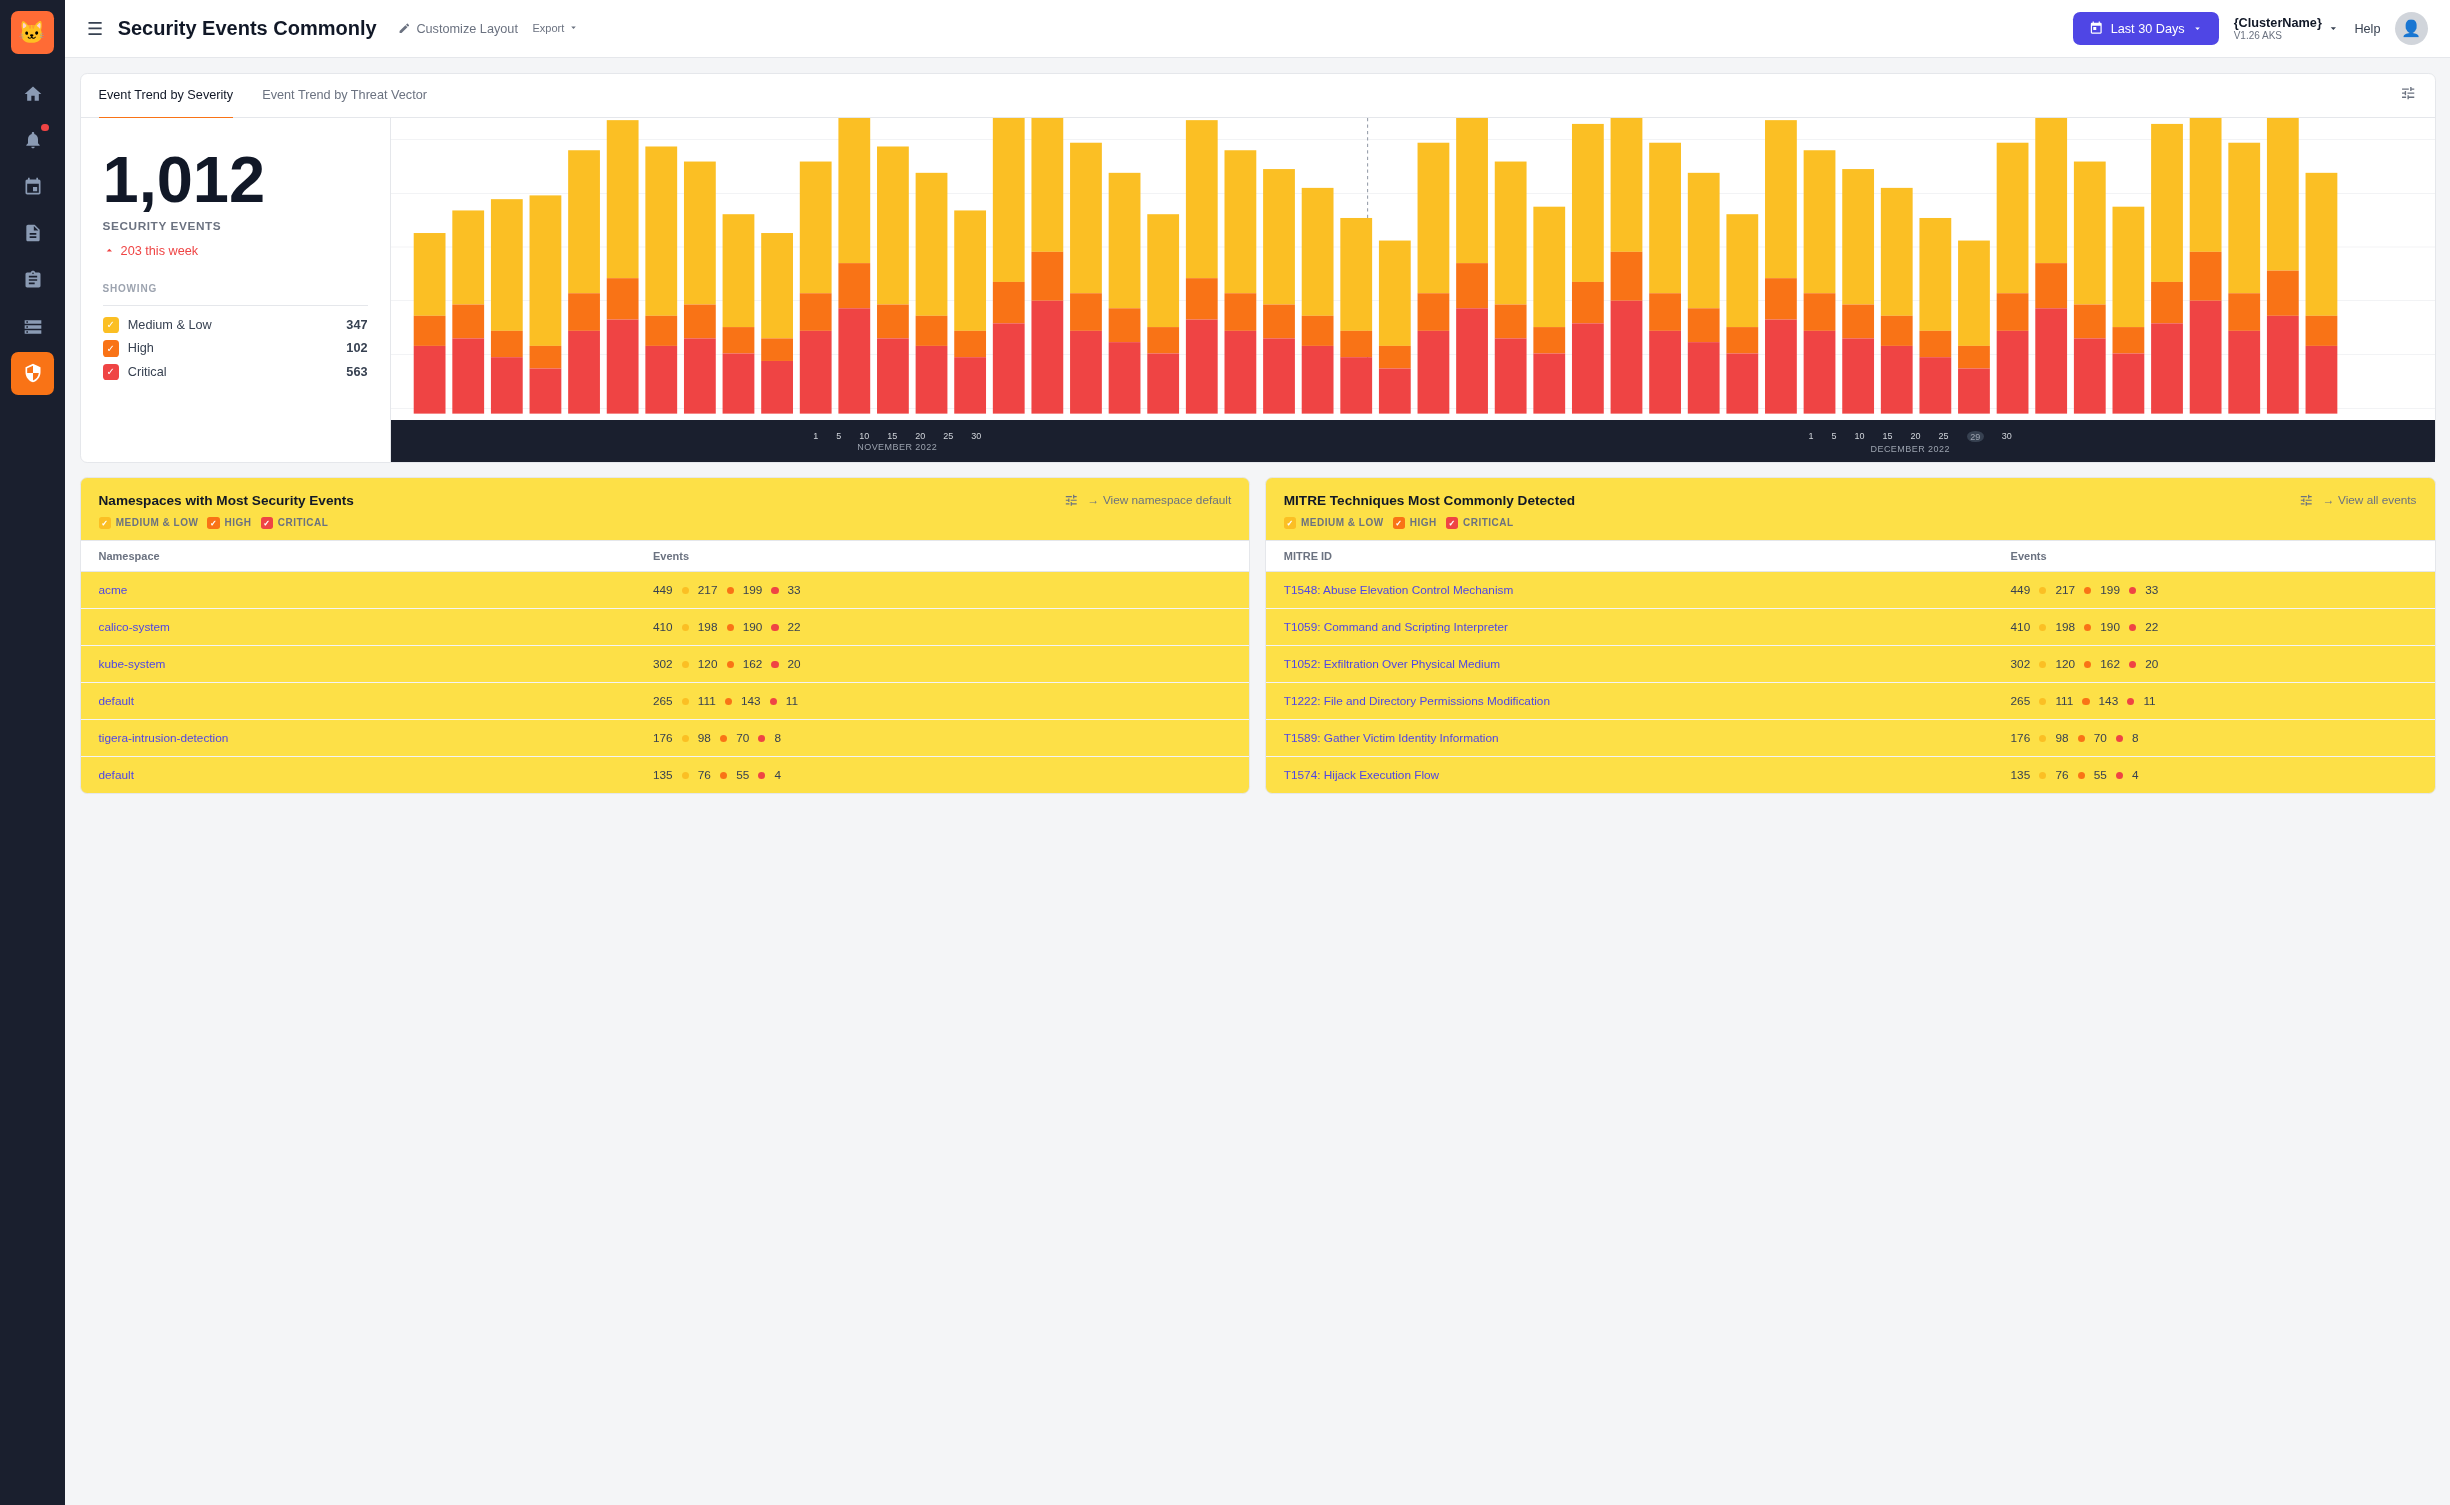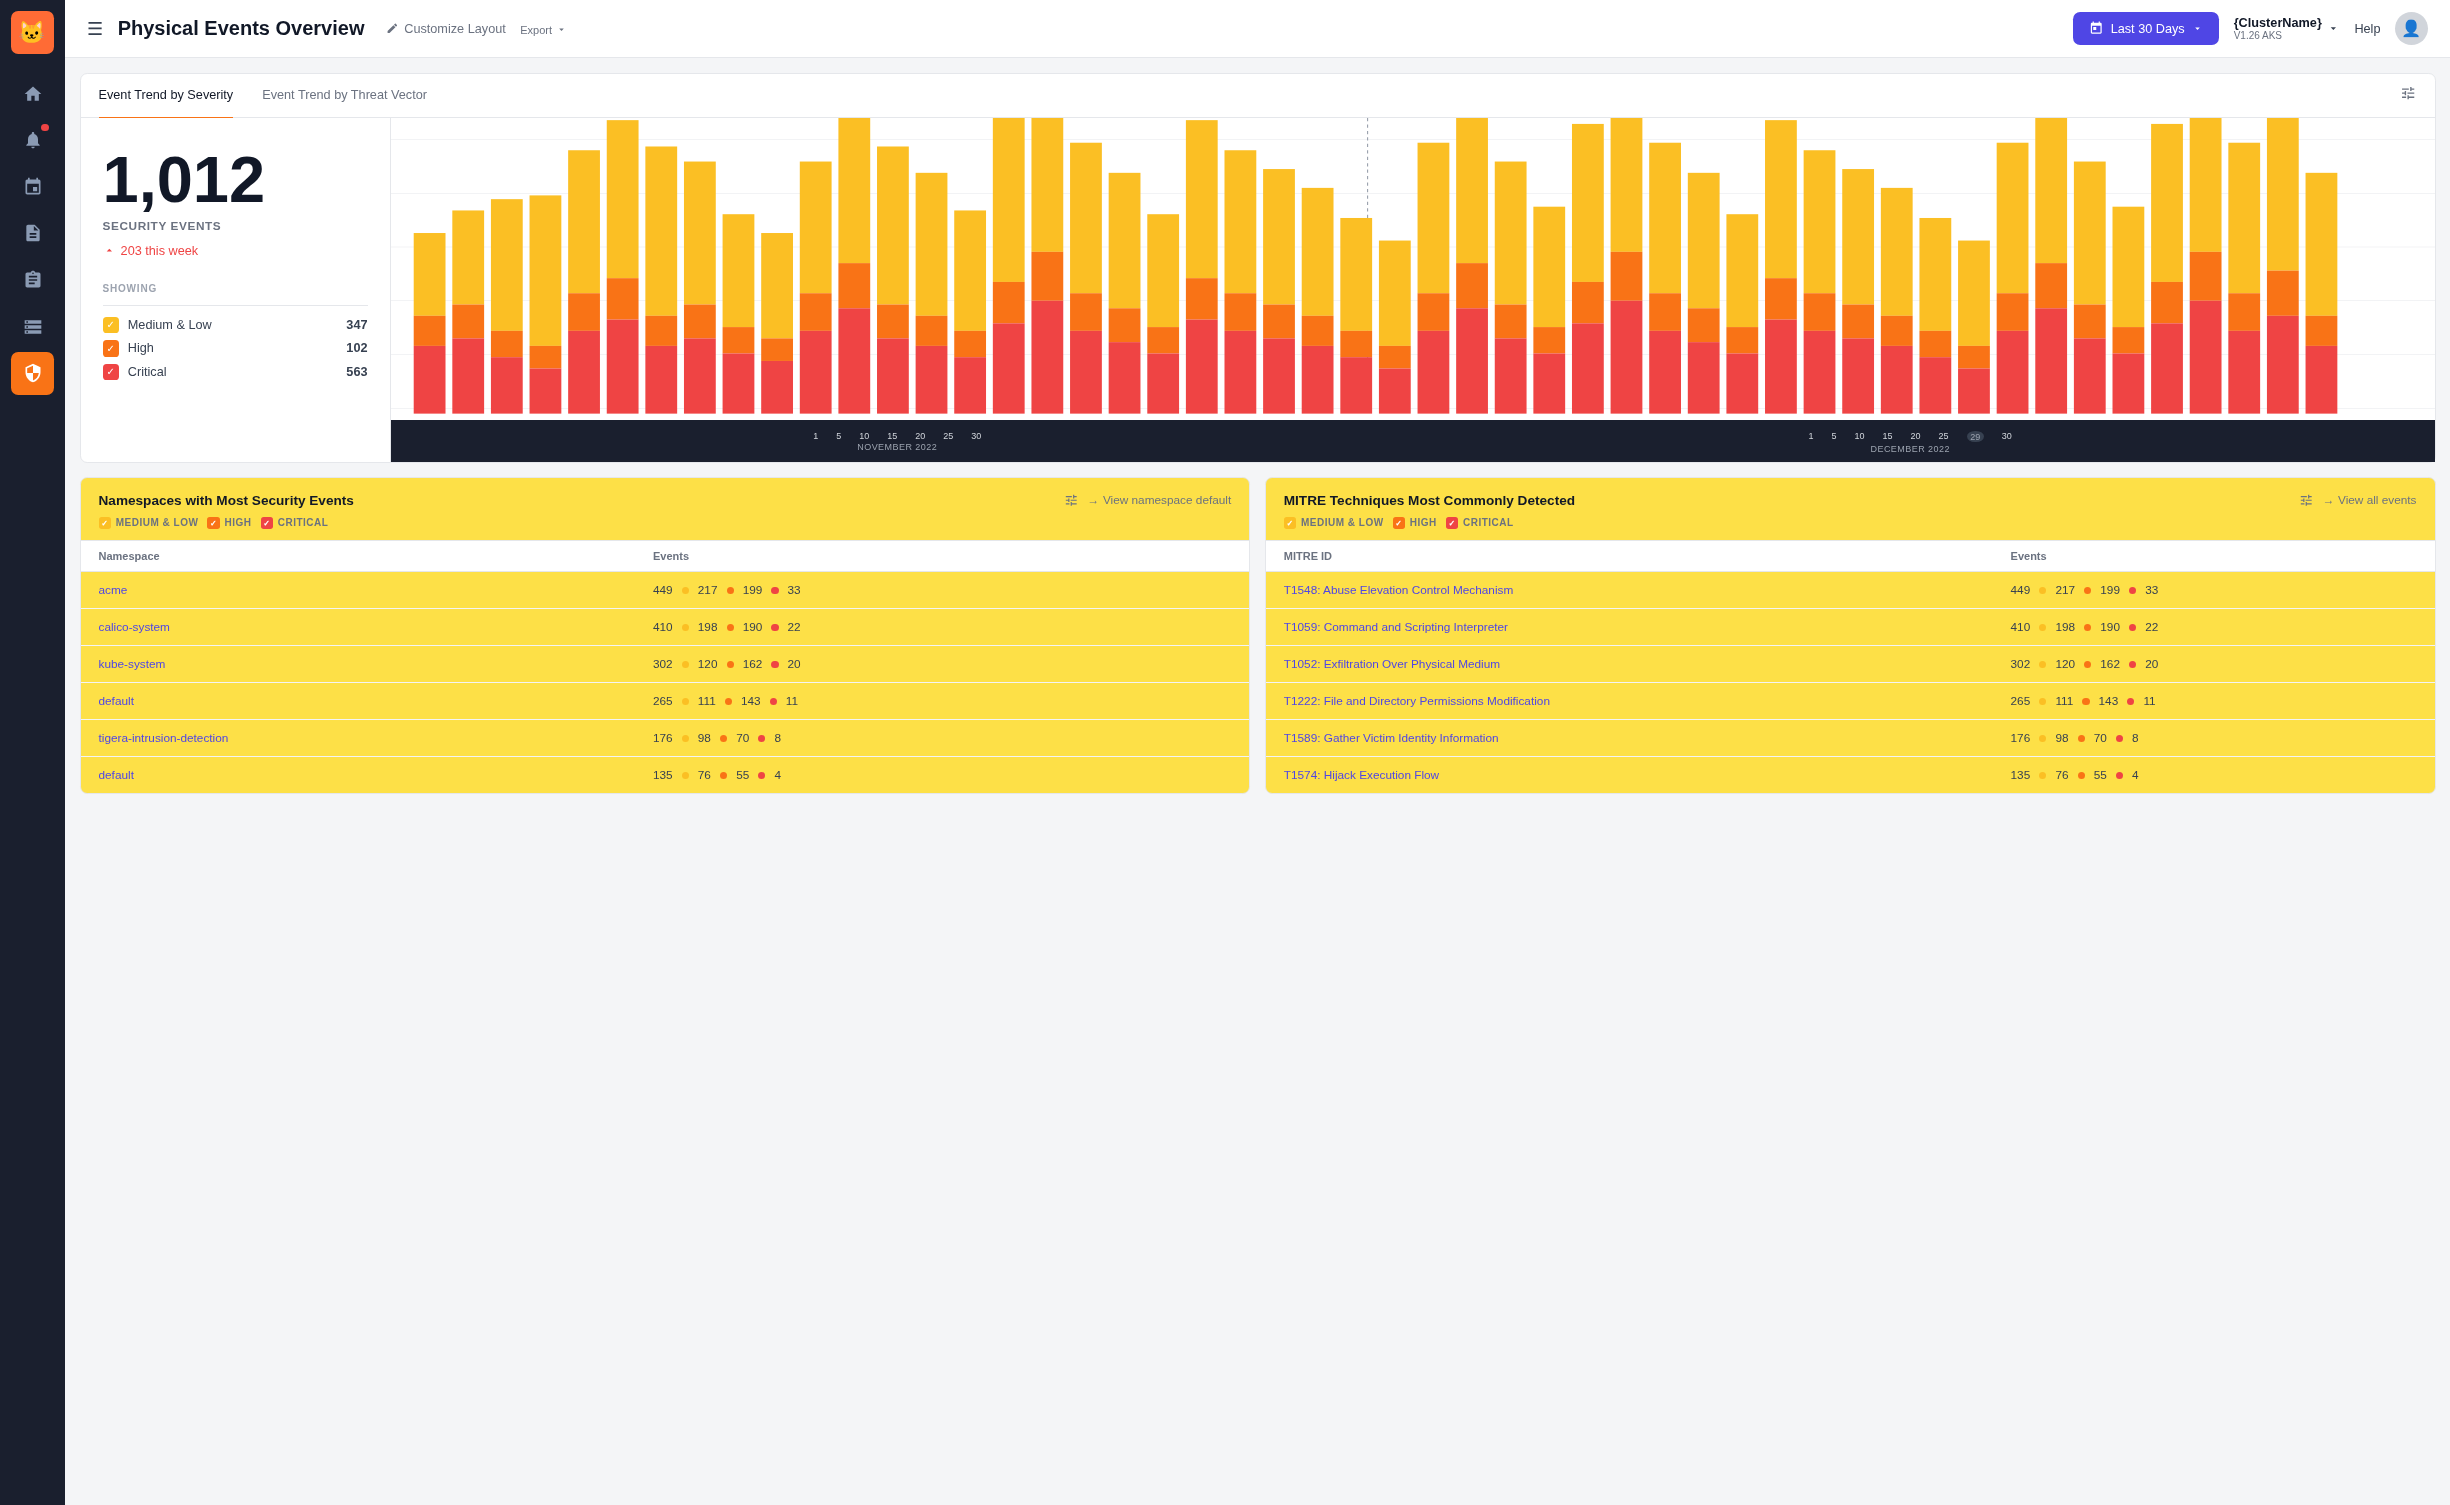--- a/index.html
+++ b/index.html
@@ -91,21 +91,21 @@
       font-size: 18px;
     }
     .topbar-title {
       font-size: 20px;
       font-weight: 700;
       color: #111827;
       white-space: nowrap;
     }
     .topbar-actions {
       display: flex;
-      align-items: flex-end;
+      align-items: flex-start;
       gap: 14.5px;
       margin-left: 7.2px;
     }
     .customize-link {
       display: flex;
       align-items: center;
       gap: 5.4px;
       color: #6b7280;
       font-size: 12.7px;
       cursor: pointer;
@@ -430,21 +430,21 @@
           <path d="M12 1L3 5v6c0 5.55 3.84 10.74 9 12 5.16-1.26 9-6.45 9-12V5l-9-4zm0 10.99h7c-.53 4.12-3.28 7.79-7 8.94V12H5V6.3l7-3.11v8.8z"></path>
         </svg>
     </div>
   </nav>
 </div>
 
 <div class="main">
 
   <div class="topbar">
     <span class="topbar-menu">☰</span>
-    <span class="topbar-title">Physical Events Overview</span>
+    <span class="topbar-title">Security Events Commonly</span>
     <div class="topbar-actions">
       <a class="customize-link">
         <svg width="12.7" height="12.7" viewBox="0 0 24 24" fill="#6b7280">
             <path d="M3 17.25V21h3.75L17.81 9.94l-3.75-3.75L3 17.25zM20.71 7.04c.39-.39.39-1.02 0-1.41l-2.34-2.34c-.39-.39-1.02-.39-1.41 0l-1.83 1.83 3.75 3.75 1.83-1.83z"></path>
           </svg>
         <span>Customize Layout</span>
       </a>
       <div class="export-link">
         <span>Export</span>
         <svg width="11" height="11" viewBox="0 0 24 24" fill="currentColor">

